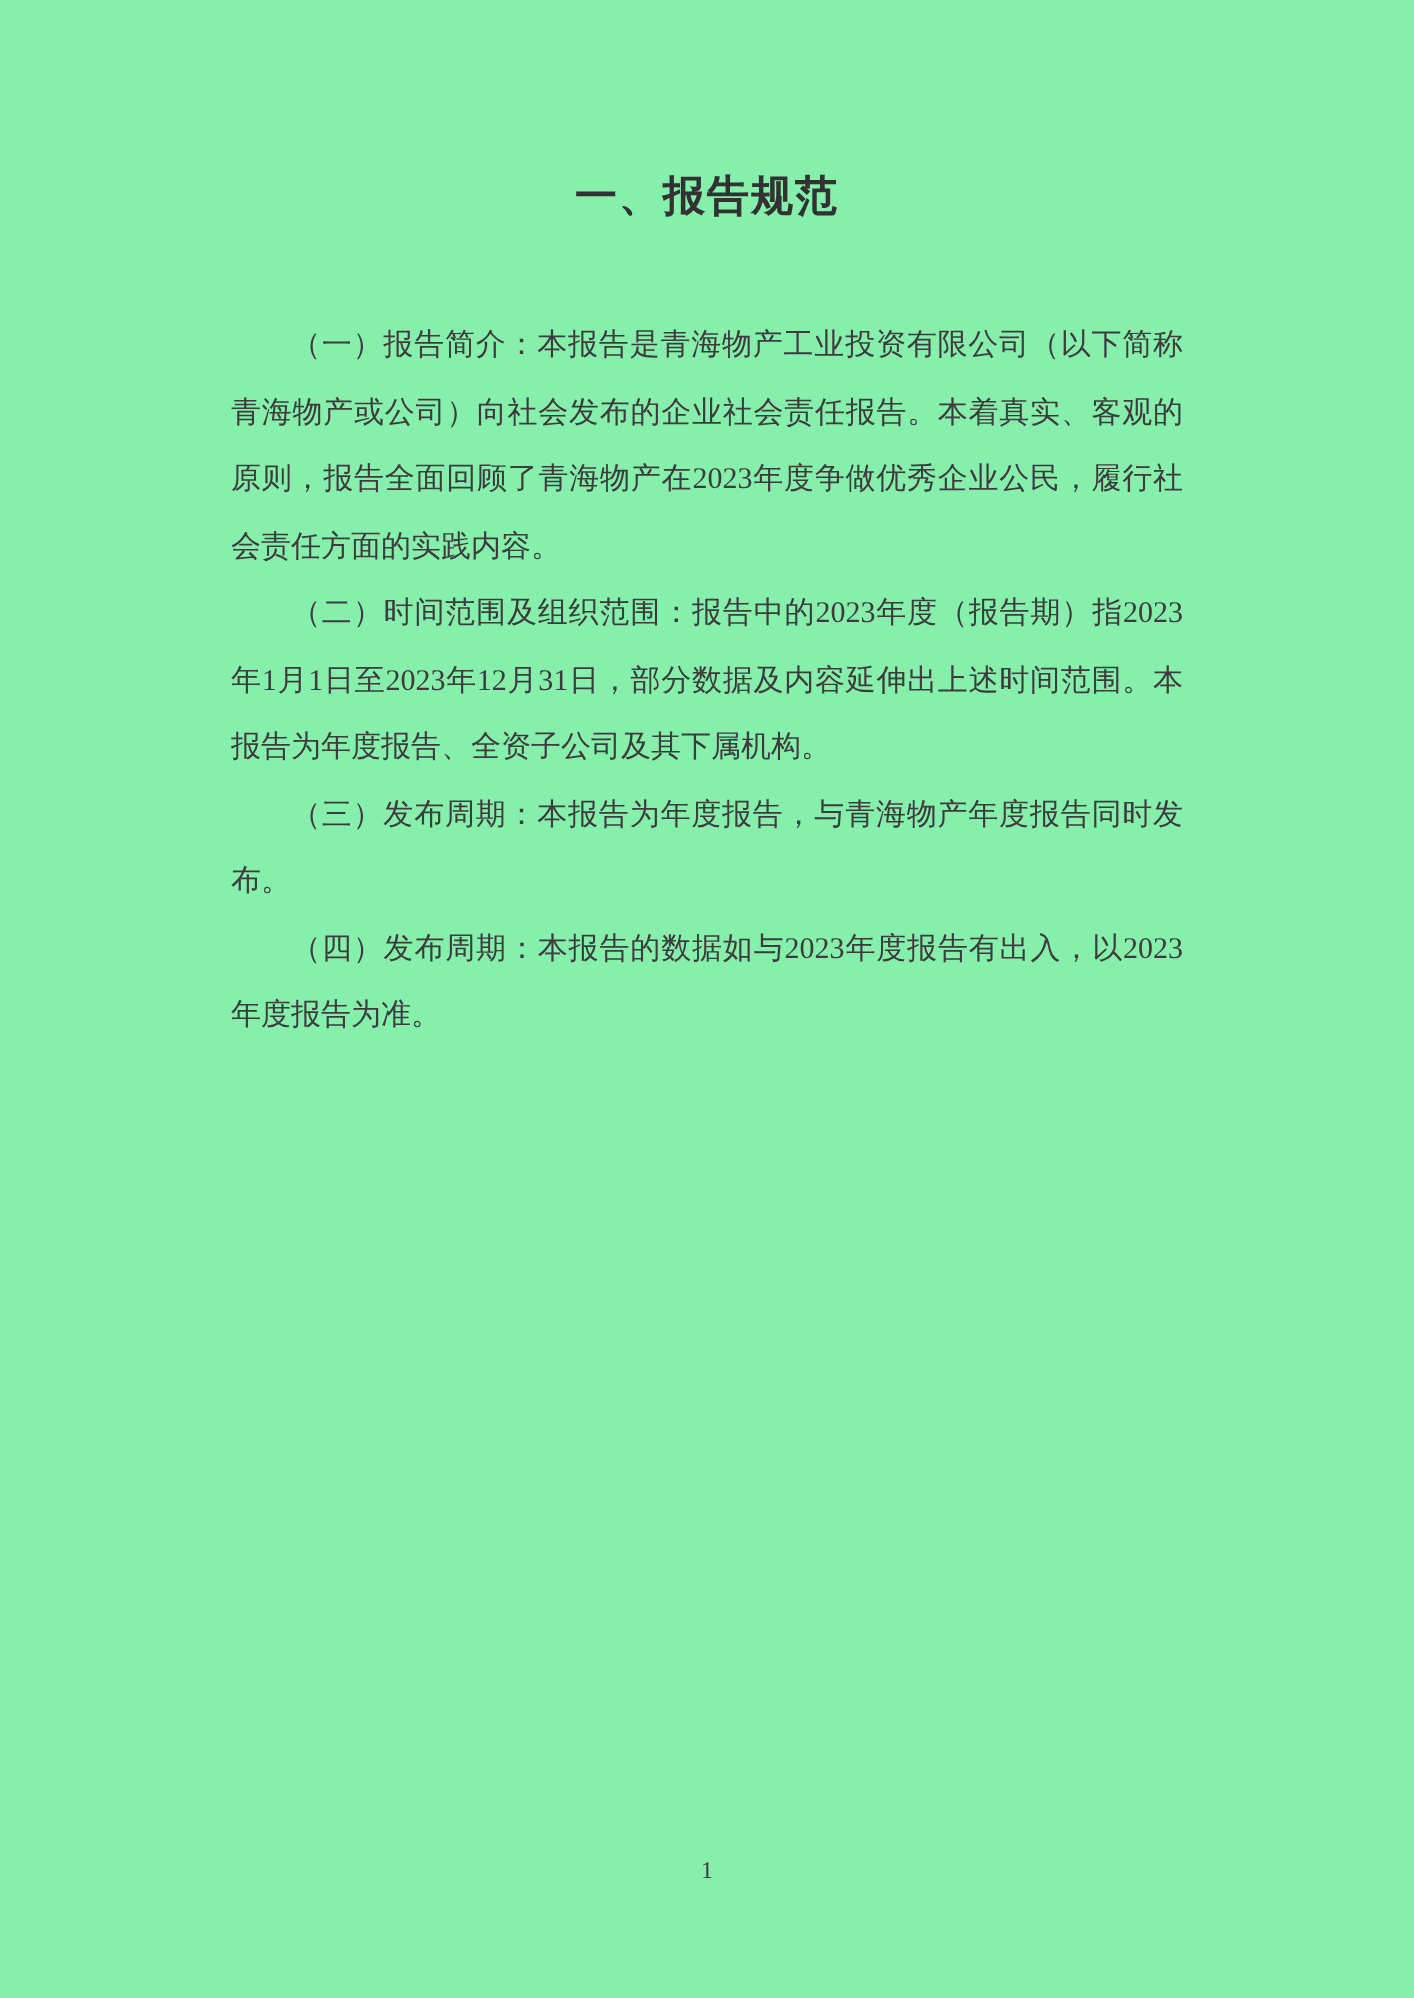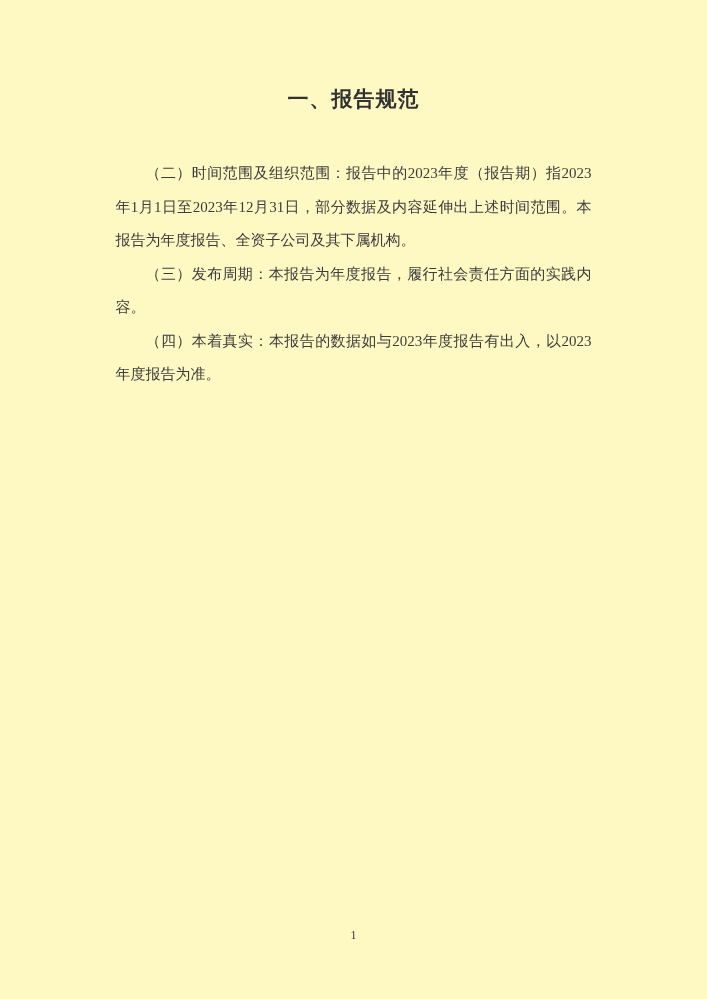--- a/index.html
+++ b/index.html
@@ -4,21 +4,21 @@
 <style>
   html, body {
     margin: 0;
     padding: 0;
     background: #ffffff;
   }
   .page {
     position: relative;
     width: 707px;
     height: 999px;
-    background: #fef9c3;
+    background: #86efac;
     overflow: hidden;
     box-sizing: border-box;
   }
   .title {
     margin: 0;
     padding-top: 86px;
     text-align: center;
     font-family: "Liberation Sans", "DejaVu Sans", sans-serif;
     font-weight: bold;
     font-size: 21px;
@@ -51,19 +51,20 @@
     color: #3c3c3c;
   }
 </style>
 </head>
 <body>
 
 <div class="page">
   <h1 class="title">一、报告规范</h1>
 
   <div class="content">
+    <p>（一）报告简介：本报告是青海物产工业投资有限公司（以下简称青海物产或公司）向社会发布的企业社会责任报告。本着真实、客观的原则，报告全面回顾了青海物产在2023年度争做优秀企业公民，履行社会责任方面的实践内容。</p>
     <p>（二）时间范围及组织范围：报告中的2023年度（报告期）指2023年1月1日至2023年12月31日，部分数据及内容延伸出上述时间范围。本报告为年度报告、全资子公司及其下属机构。</p>
-    <p>（三）发布周期：本报告为年度报告，履行社会责任方面的实践内容。</p>
-    <p>（四）本着真实：本报告的数据如与2023年度报告有出入，以2023年度报告为准。</p>
+    <p>（三）发布周期：本报告为年度报告，与青海物产年度报告同时发布。</p>
+    <p>（四）发布周期：本报告的数据如与2023年度报告有出入，以2023年度报告为准。</p>
   </div>
 
   <div class="page-number">1</div>
 </div>
 
 </body></html>

